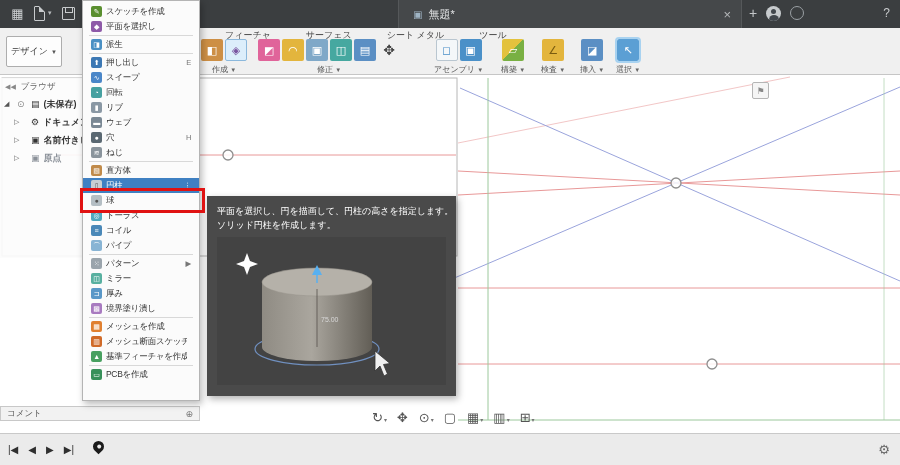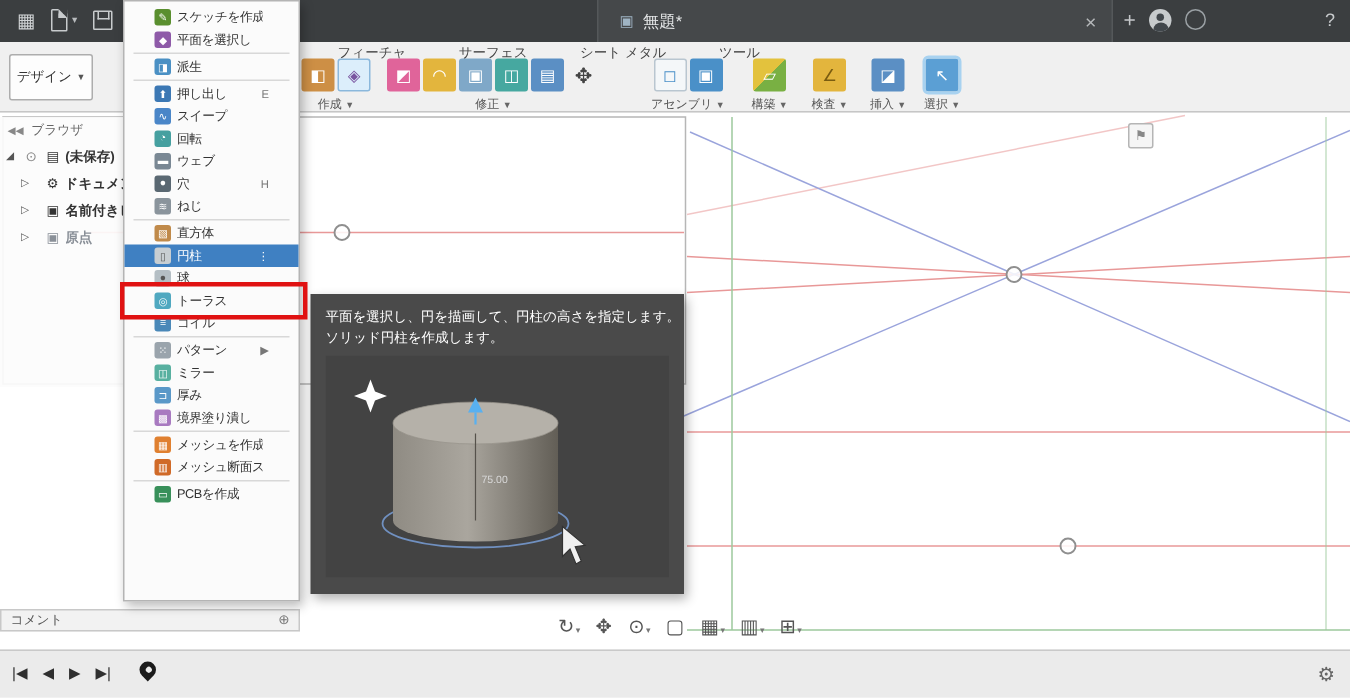--- a/index.html
+++ b/index.html
@@ -56,21 +56,21 @@
   .tree-row .eye:empty { width: 0; }
   .tree-row .node-icon { font-size: 9px; }
   .tree-row .node-label { white-space: nowrap; overflow: hidden; font-weight: bold; }
 
   
   .comment-bar { position: absolute; left: 0; top: 406px; width: 200px; height: 15px; background: #f2f2f2; border: 1px solid #c8c8c8; display: flex; align-items: center; justify-content: space-between; padding: 0 6px; font-size: 8.5px; color: #555; z-index: 5; }
   .comment-bar .add-ic { font-size: 9px; color: #777; cursor: pointer; }
 
   
   .menu { position: absolute; left: 82px; top: 0; width: 118px; height: 401px; background: #fbfbfb; border: 1px solid #b4b4b4; box-shadow: 2px 3px 7px rgba(0,0,0,0.28); padding: 3px 0; z-index: 30; }
-  .menu-item { height: 15px; display: flex; align-items: center; gap: 4px; padding: 0 20px; font-size: 8.5px; letter-spacing: -0.3px; color: #333; cursor: pointer; }
+  .menu-item { height: 15px; display: flex; align-items: center; gap: 4px; padding: 0 8px; font-size: 8.5px; letter-spacing: -0.3px; color: #333; cursor: pointer; }
   .menu-item .mi-icon { width: 11px; height: 11px; border-radius: 2px; flex-shrink: 0; display: inline-flex; align-items: center; justify-content: center; font-size: 7px; color: #fff; font-style: normal; }
   .menu-item .mi-label { flex: 1; white-space: nowrap; overflow: hidden; }
   .menu-item .mi-extra { font-size: 7.5px; color: #777; }
   .menu-item.selected { background: var(--selection-blue); color: #fff; }
   .menu-item.selected .mi-extra { color: #fff; }
   .menu-item.separator { height: 1px; background: #d8d8d8; margin: 1px 6px; padding: 0; }
 
   
   .red-box { position: absolute; left: 80px; top: 188px; width: 125px; height: 25px; border: 3px solid var(--annotation-red); z-index: 40; pointer-events: none; }
 
@@ -349,20 +349,25 @@
         <span class="mi-extra"></span>
       </div>
 
       <div class="menu-item">
         <span class="mi-icon" style="background:#46a0a0">◔</span>
         <span class="mi-label">回転</span>
         <span class="mi-extra"></span>
       </div>
 
 
+      <div class="menu-item">
+        <span class="mi-icon" style="background:#8a98a4">▮</span>
+        <span class="mi-label">リブ</span>
+        <span class="mi-extra"></span>
+      </div>
 
       <div class="menu-item">
         <span class="mi-icon" style="background:#7a8894">▬</span>
         <span class="mi-label">ウェブ</span>
         <span class="mi-extra"></span>
       </div>
 
       <div class="menu-item">
         <span class="mi-icon" style="background:#5a6872">●</span>
         <span class="mi-label">穴</span>
@@ -404,20 +409,25 @@
         <span class="mi-label">トーラス</span>
         <span class="mi-extra"></span>
       </div>
 
       <div class="menu-item">
         <span class="mi-icon" style="background:#4a88b8">≡</span>
         <span class="mi-label">コイル</span>
         <span class="mi-extra"></span>
       </div>
 
+      <div class="menu-item">
+        <span class="mi-icon" style="background:#88b4d4">⌒</span>
+        <span class="mi-label">パイプ</span>
+        <span class="mi-extra"></span>
+      </div>
 
       <div class="menu-item separator">
         
         
         
       </div>
 
       <div class="menu-item">
         <span class="mi-icon" style="background:#9aa4ac">⁙</span>
         <span class="mi-label">パターン</span>
@@ -453,20 +463,25 @@
         <span class="mi-label">メッシュを作成</span>
         <span class="mi-extra"></span>
       </div>
 
       <div class="menu-item">
         <span class="mi-icon" style="background:#d06a28">▥</span>
         <span class="mi-label">メッシュ断面スケッチを作成</span>
         <span class="mi-extra"></span>
       </div>
 
+      <div class="menu-item">
+        <span class="mi-icon" style="background:#48a060">▲</span>
+        <span class="mi-label">基準フィーチャを作成</span>
+        <span class="mi-extra"></span>
+      </div>
 
       <div class="menu-item separator">
         
         
         
       </div>
 
       <div class="menu-item">
         <span class="mi-icon" style="background:#38905a">▭</span>
         <span class="mi-label">PCBを作成</span>

